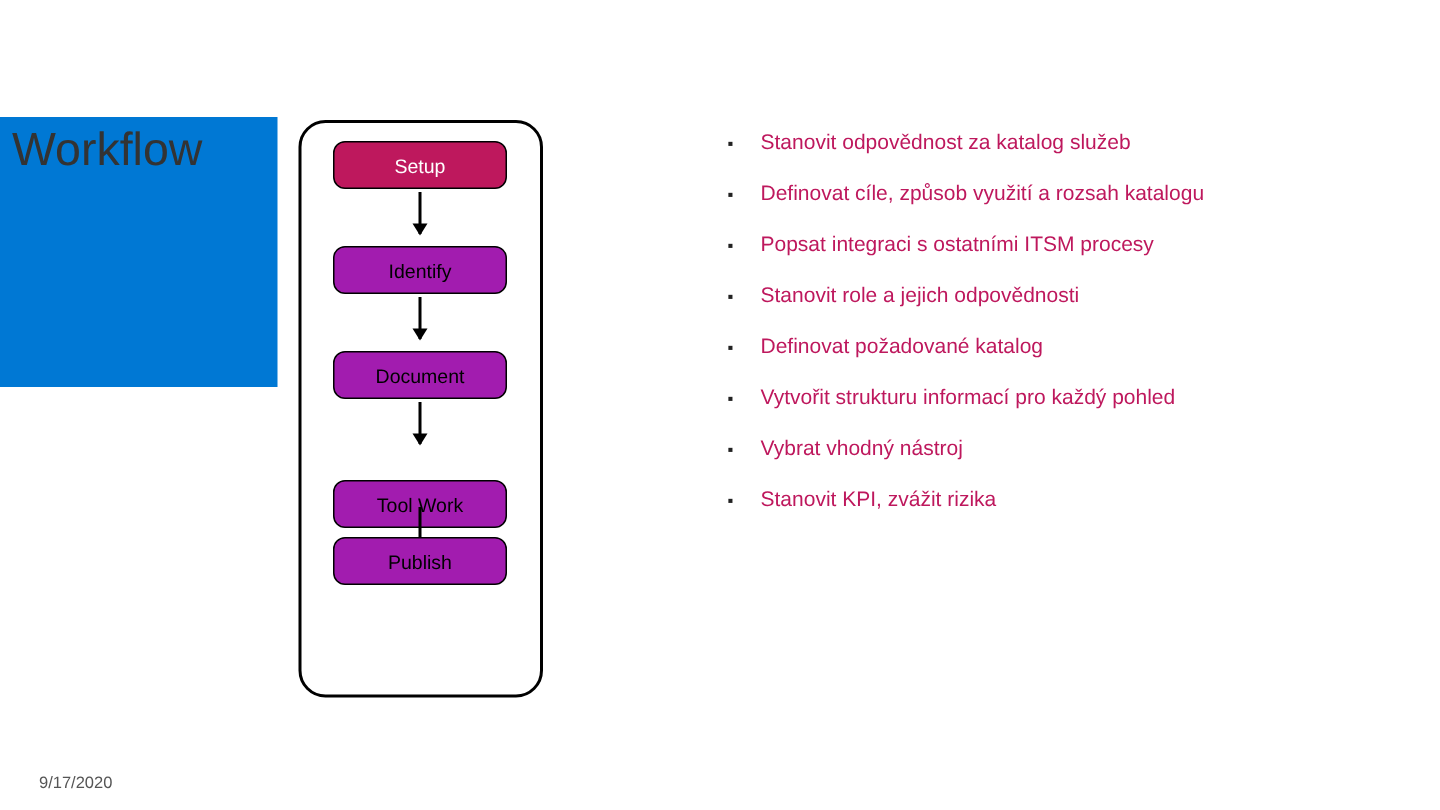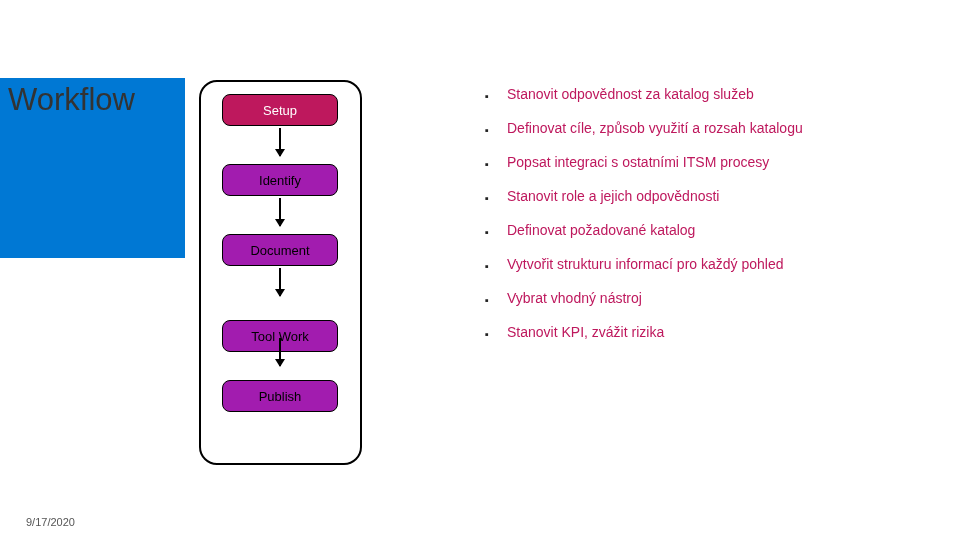--- a/index.html
+++ b/index.html
@@ -48,21 +48,21 @@
     color: #000;
   }
   .flow-box.primary {
     background: #be185d;
     color: #fff;
   }
   .box-setup    { top: 94px; }
   .box-identify { top: 164px; }
   .box-document { top: 234px; }
   .box-toolwork { top: 320px; }
-  .box-publish  { top: 380px; }
+  .box-publish  { top: 358px; }
   
   .arrow {
     position: absolute;
     left: 279px;
     width: 2px;
     background: #000;
   }
   .arrow::after {
     content: "";
     position: absolute;

